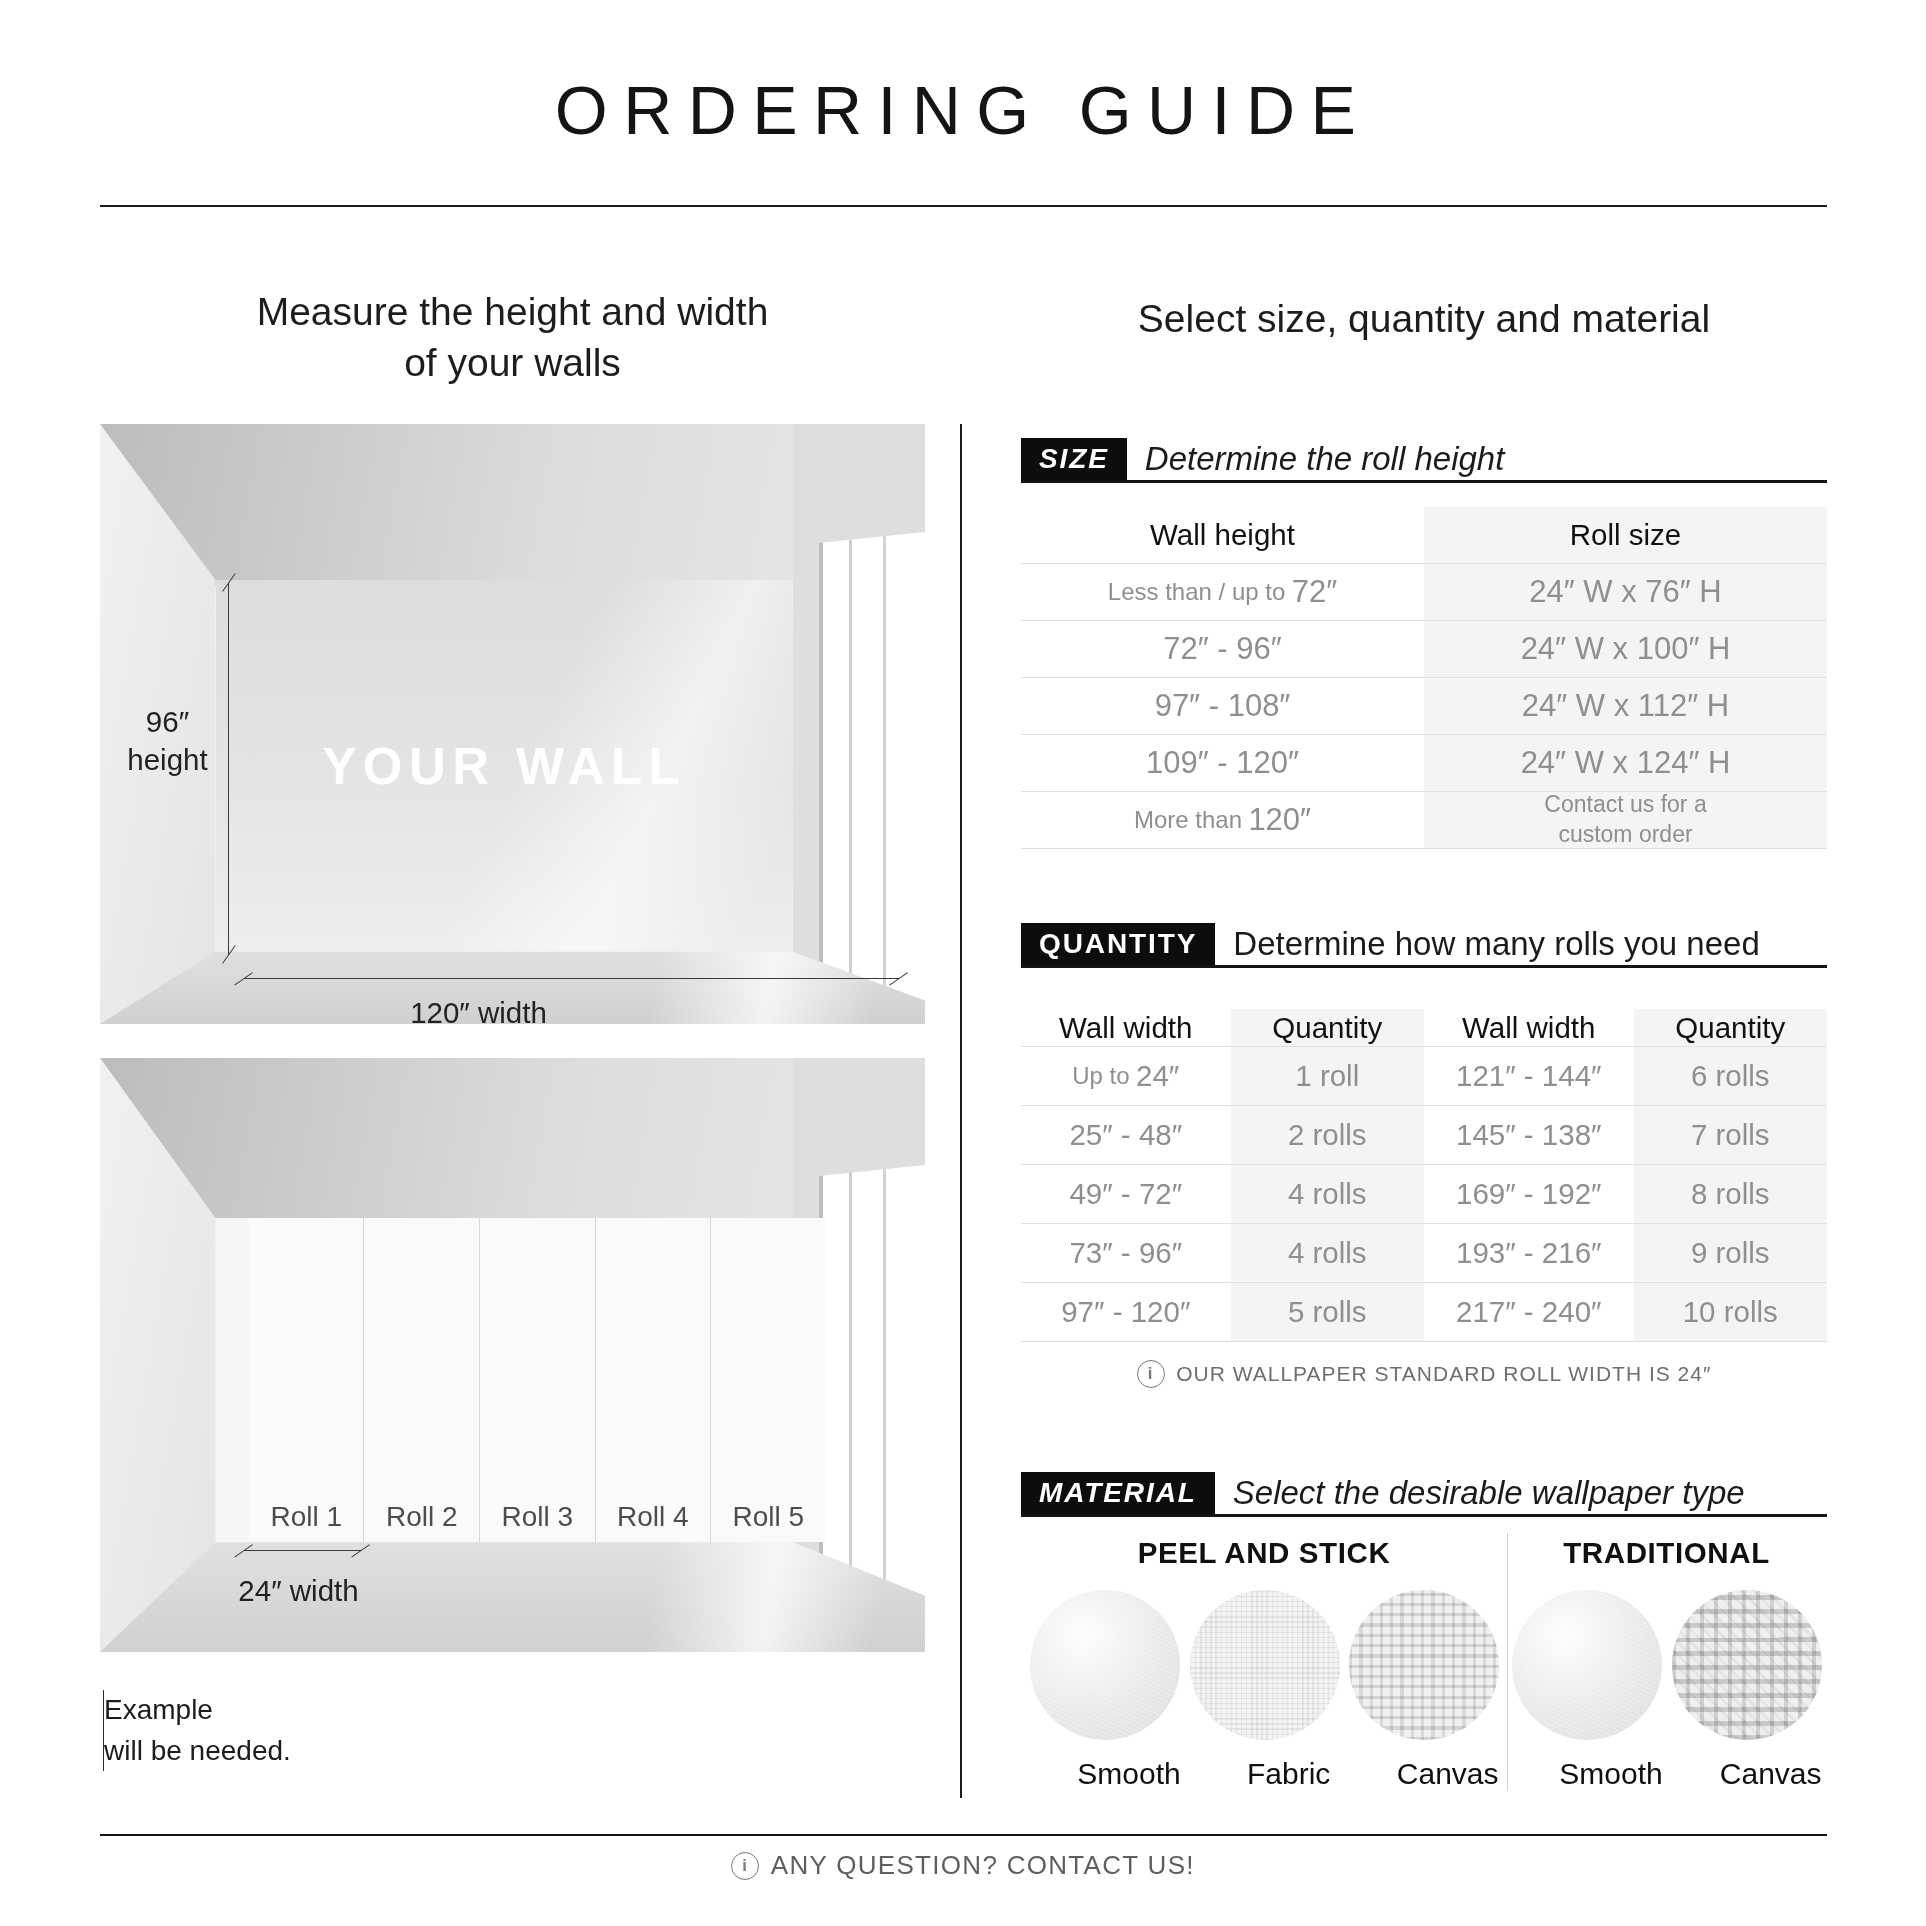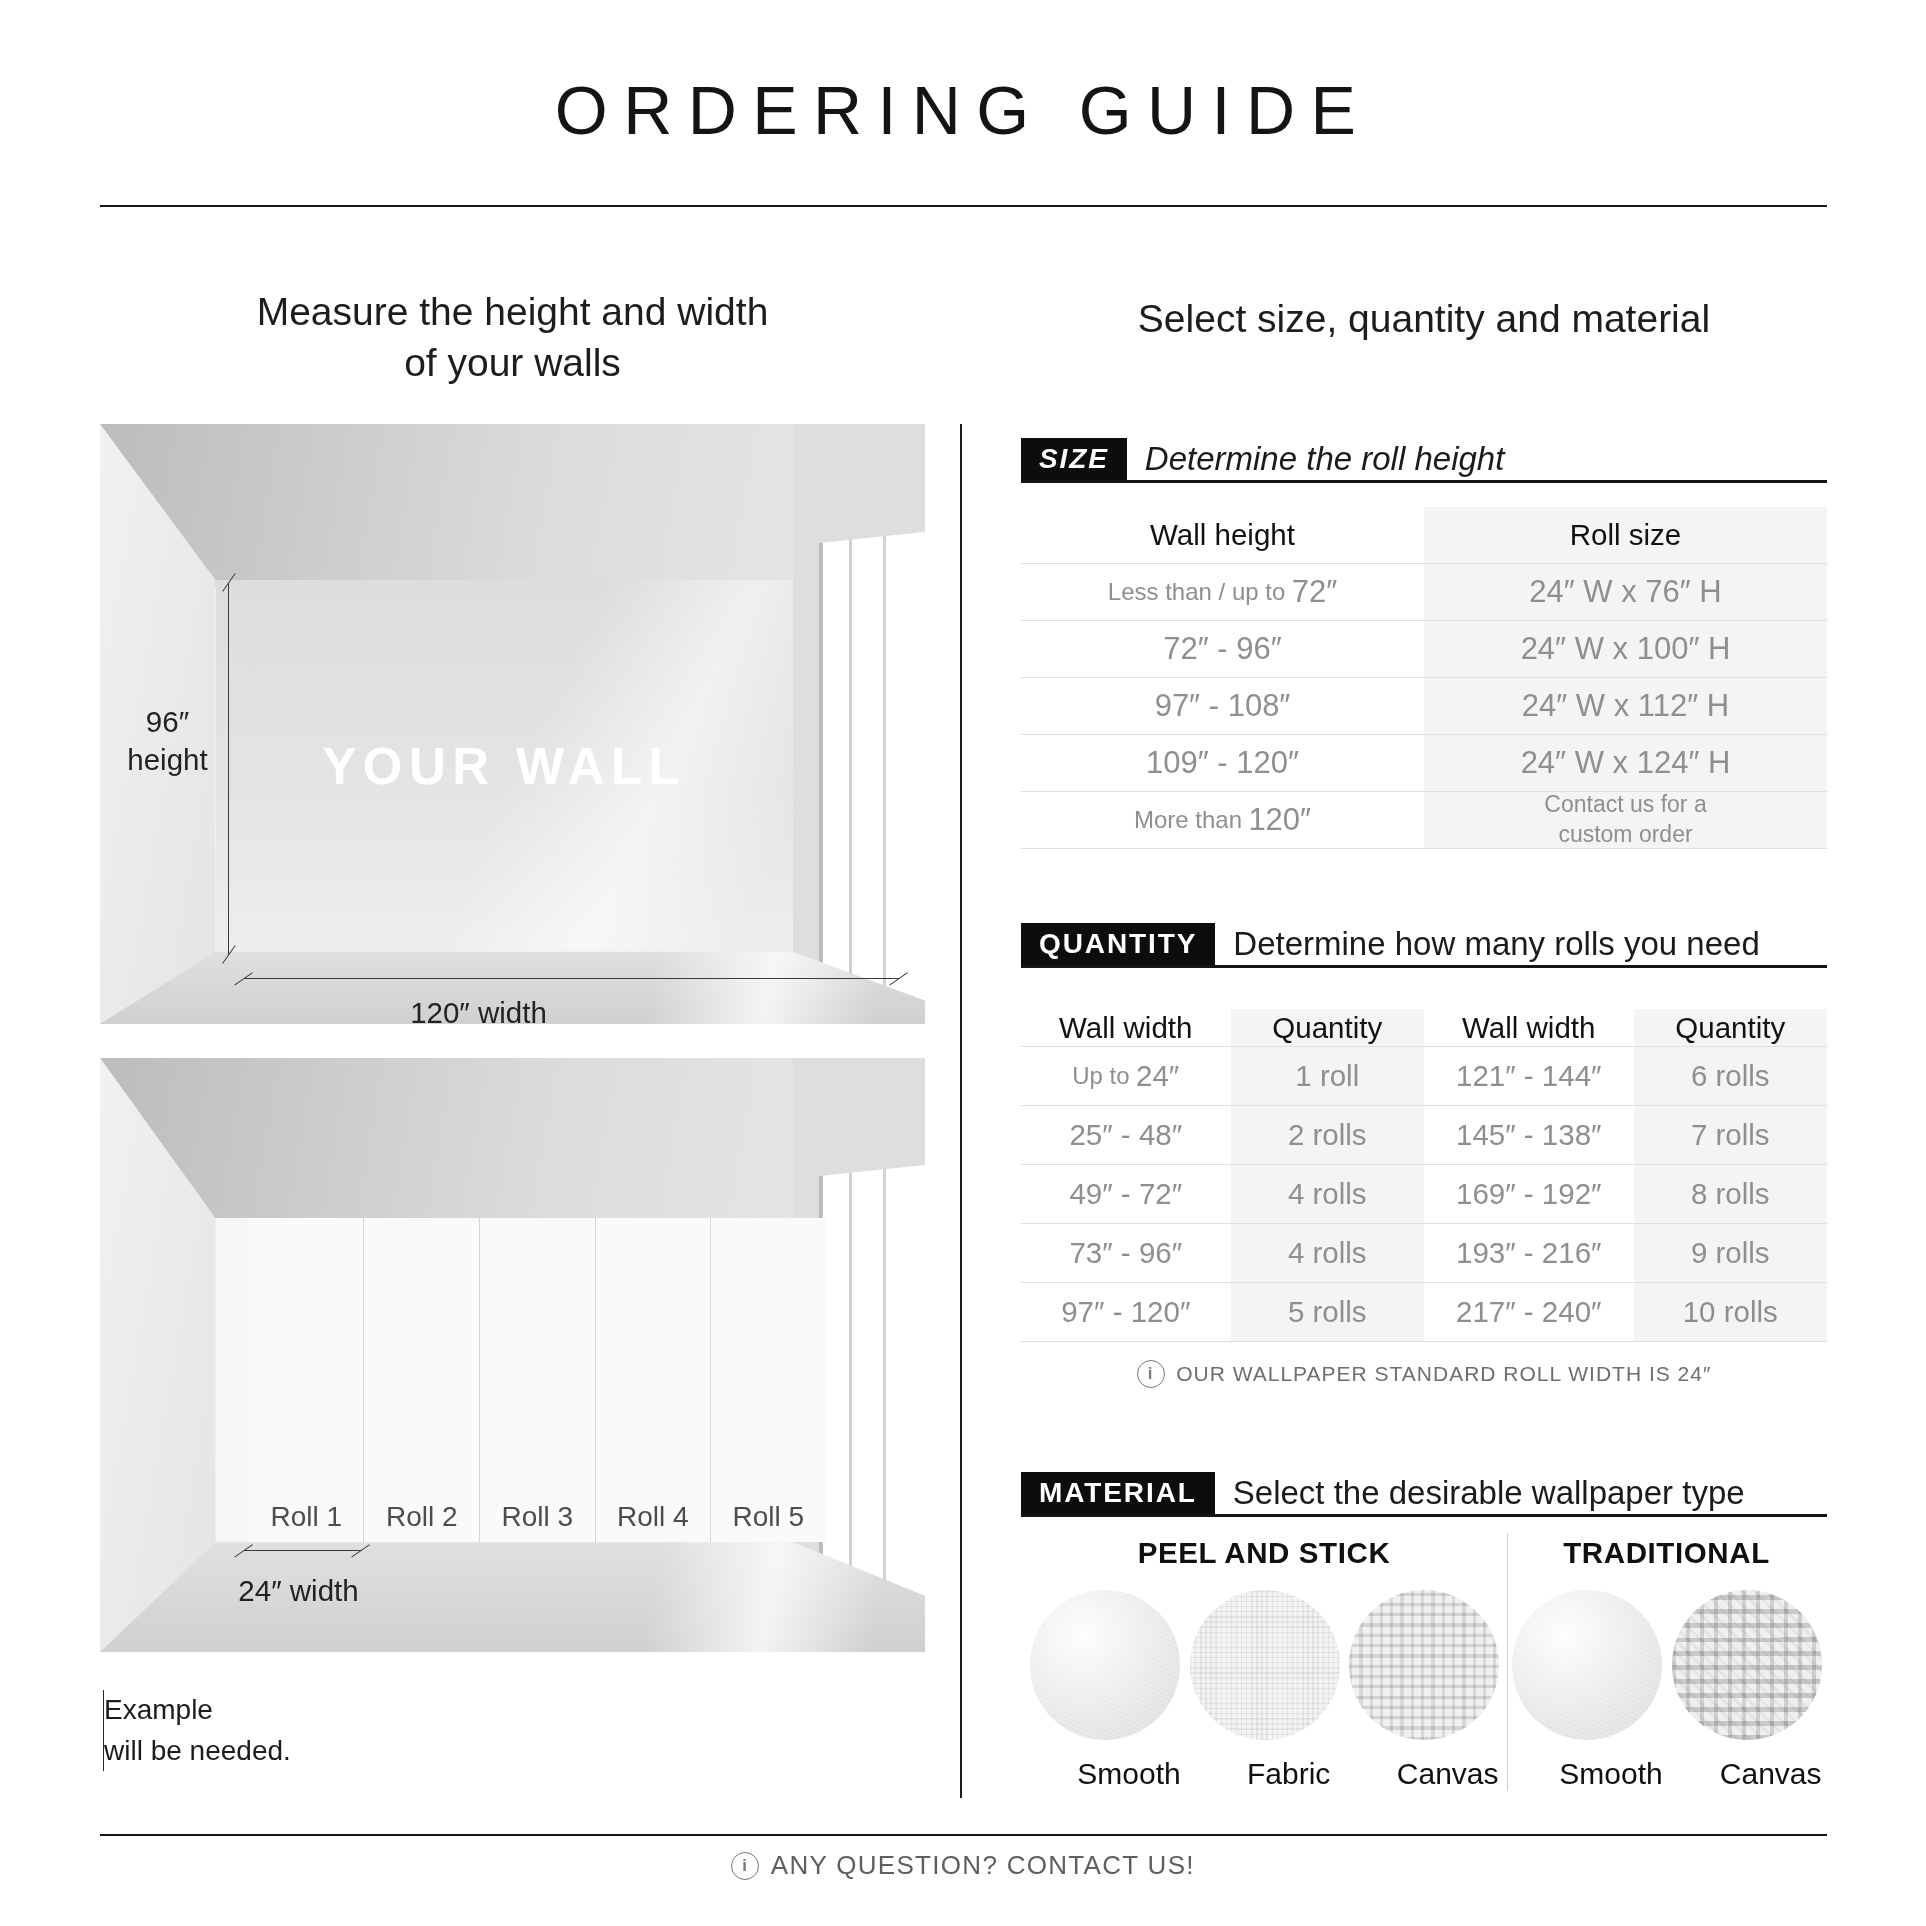--- a/index.html
+++ b/index.html
@@ -273,21 +273,21 @@
       <div class="cell gray">5 rolls</div>
       <div class="cell">217″ - 240″</div>
       <div class="cell gray">10 rolls</div>
     </div>
 
     <div class="note">
       <span class="info-i">i</span>
       <span>OUR WALLPAPER STANDARD ROLL WIDTH IS 24″</span>
     </div>
 
-    <div class="sec-head" style="top:1472px;">
+    <div class="sec-head" style="top:1472px;font-style:italic;">
       <div class="badge">MATERIAL</div>
       <div class="sec-sub">Select the desirable wallpaper type</div>
     </div>
 
     <div class="mat-body">
       <div class="mat-group g1">
         <div class="mat-group-name">PEEL AND STICK</div>
         <div class="swatch-row">
           <div class="swatch">
             <div class="disc tex-smooth"></div>

